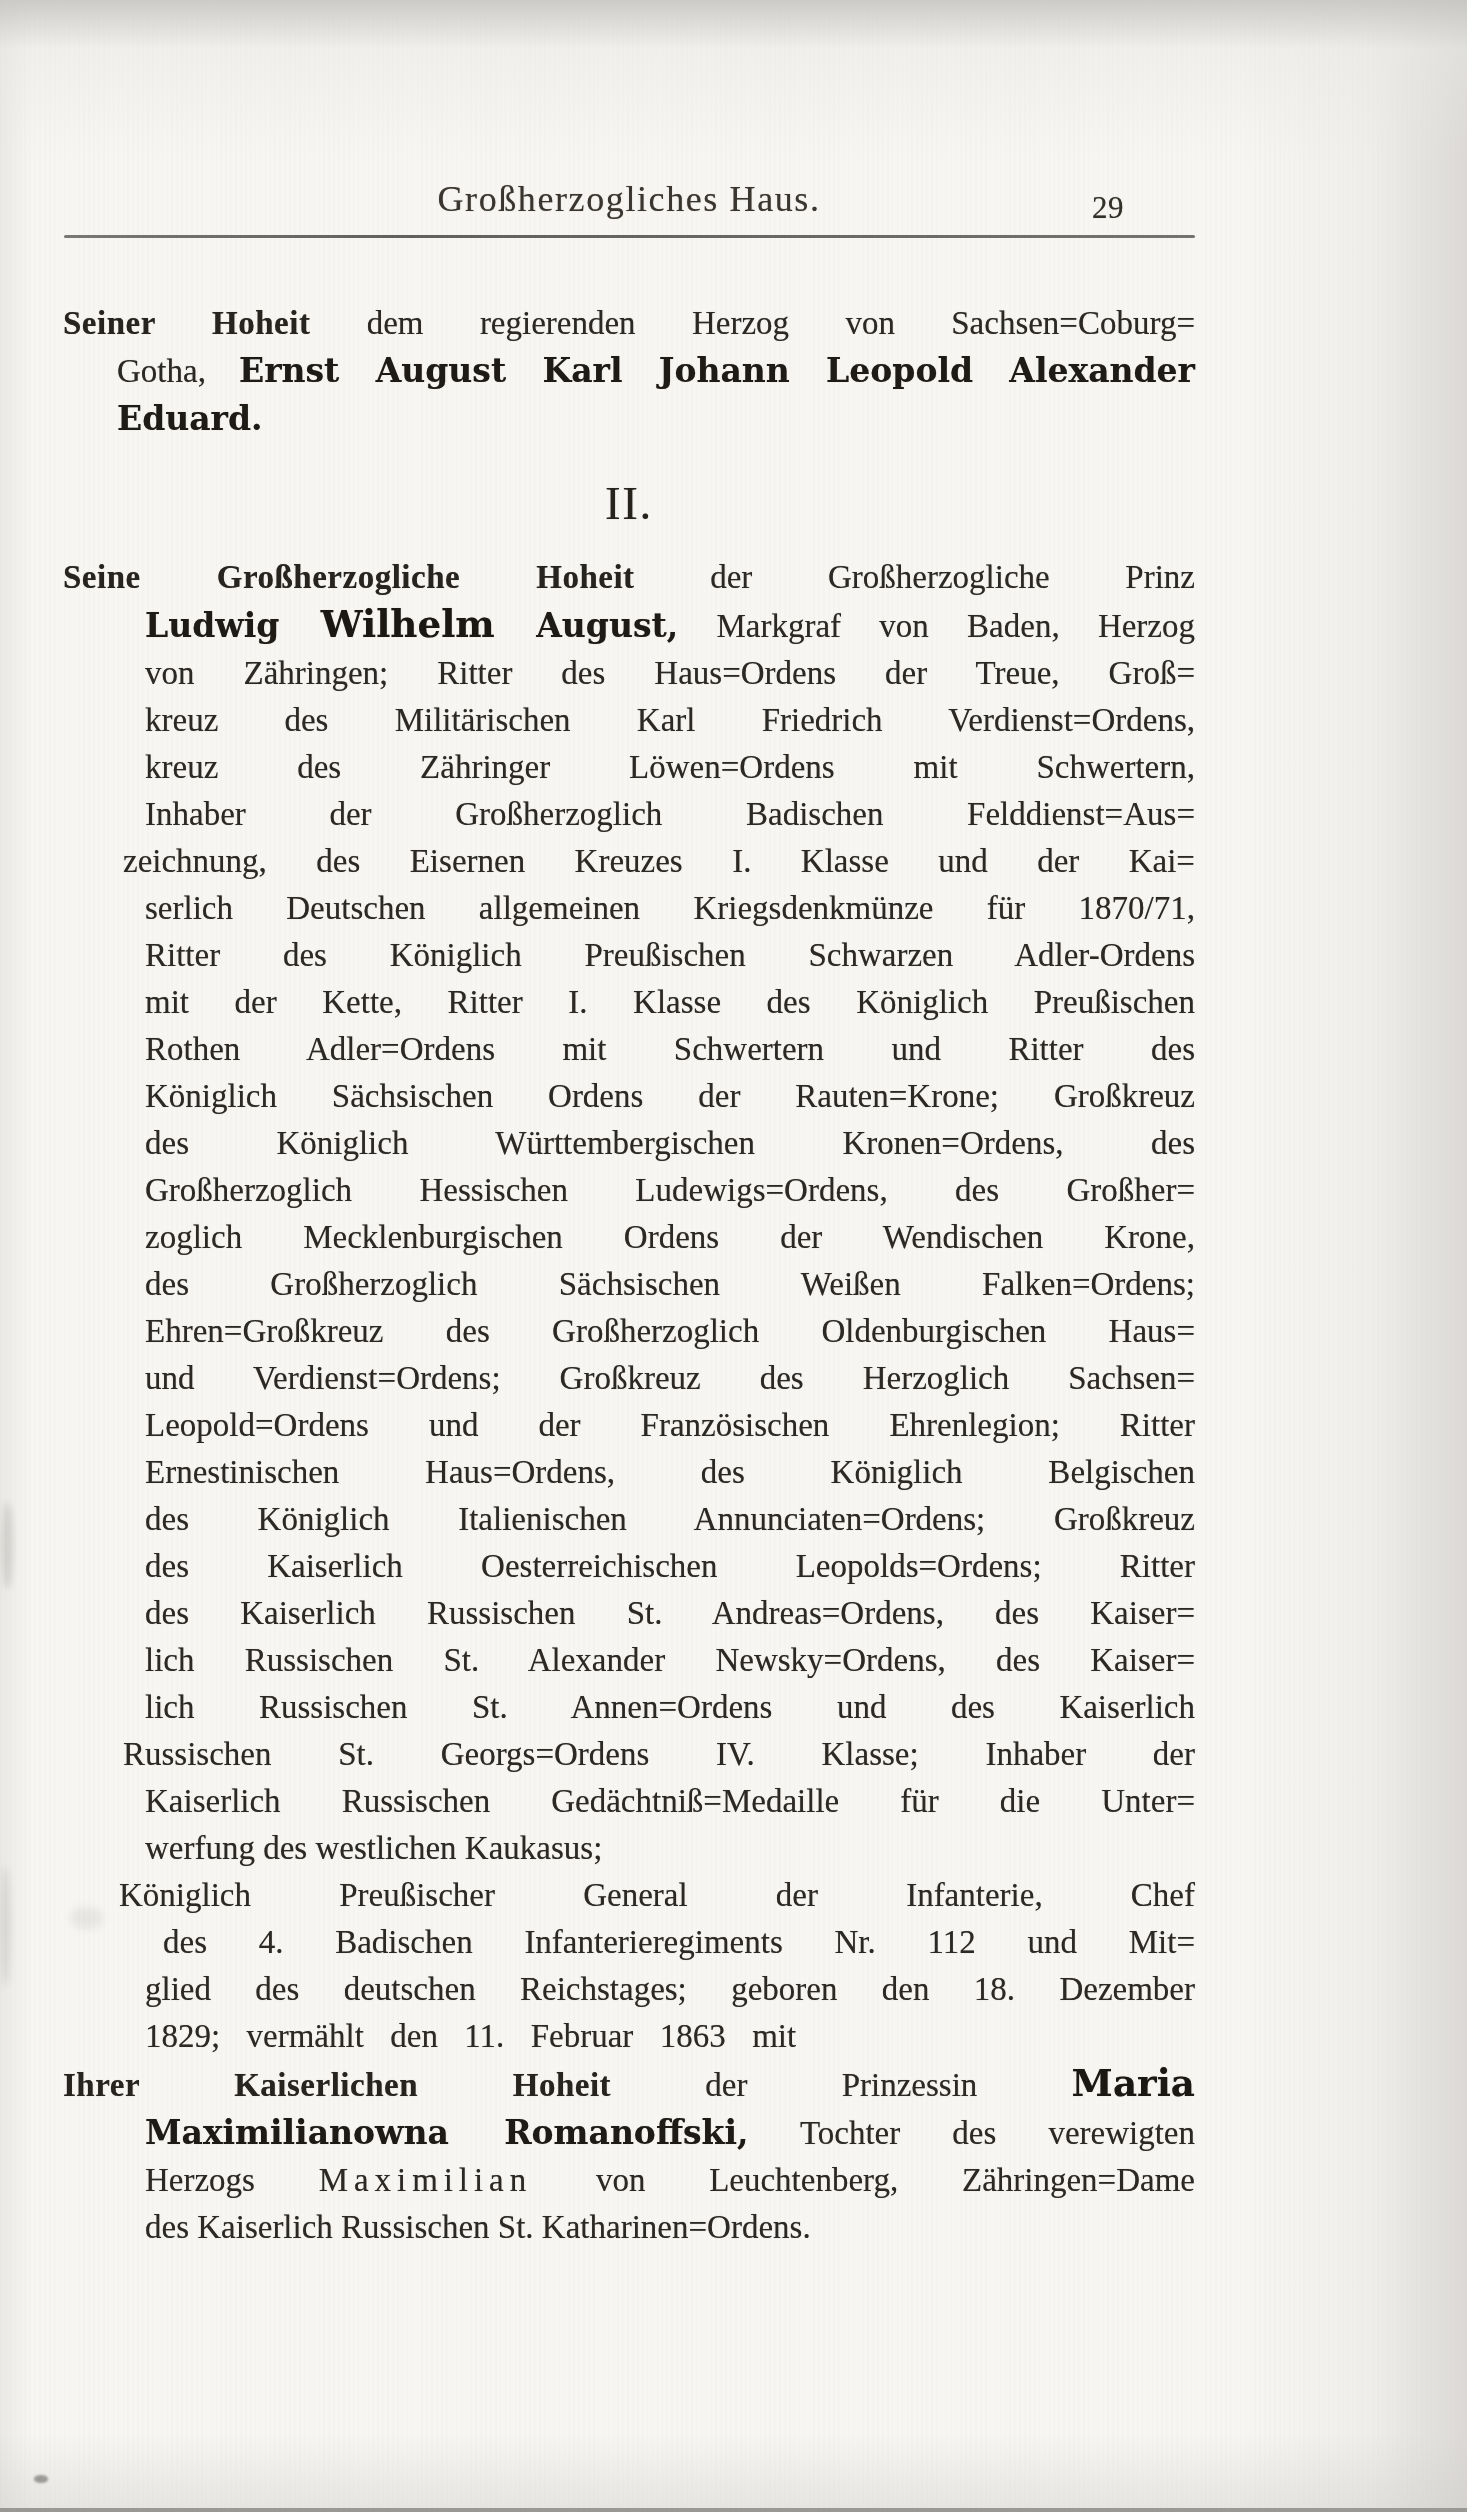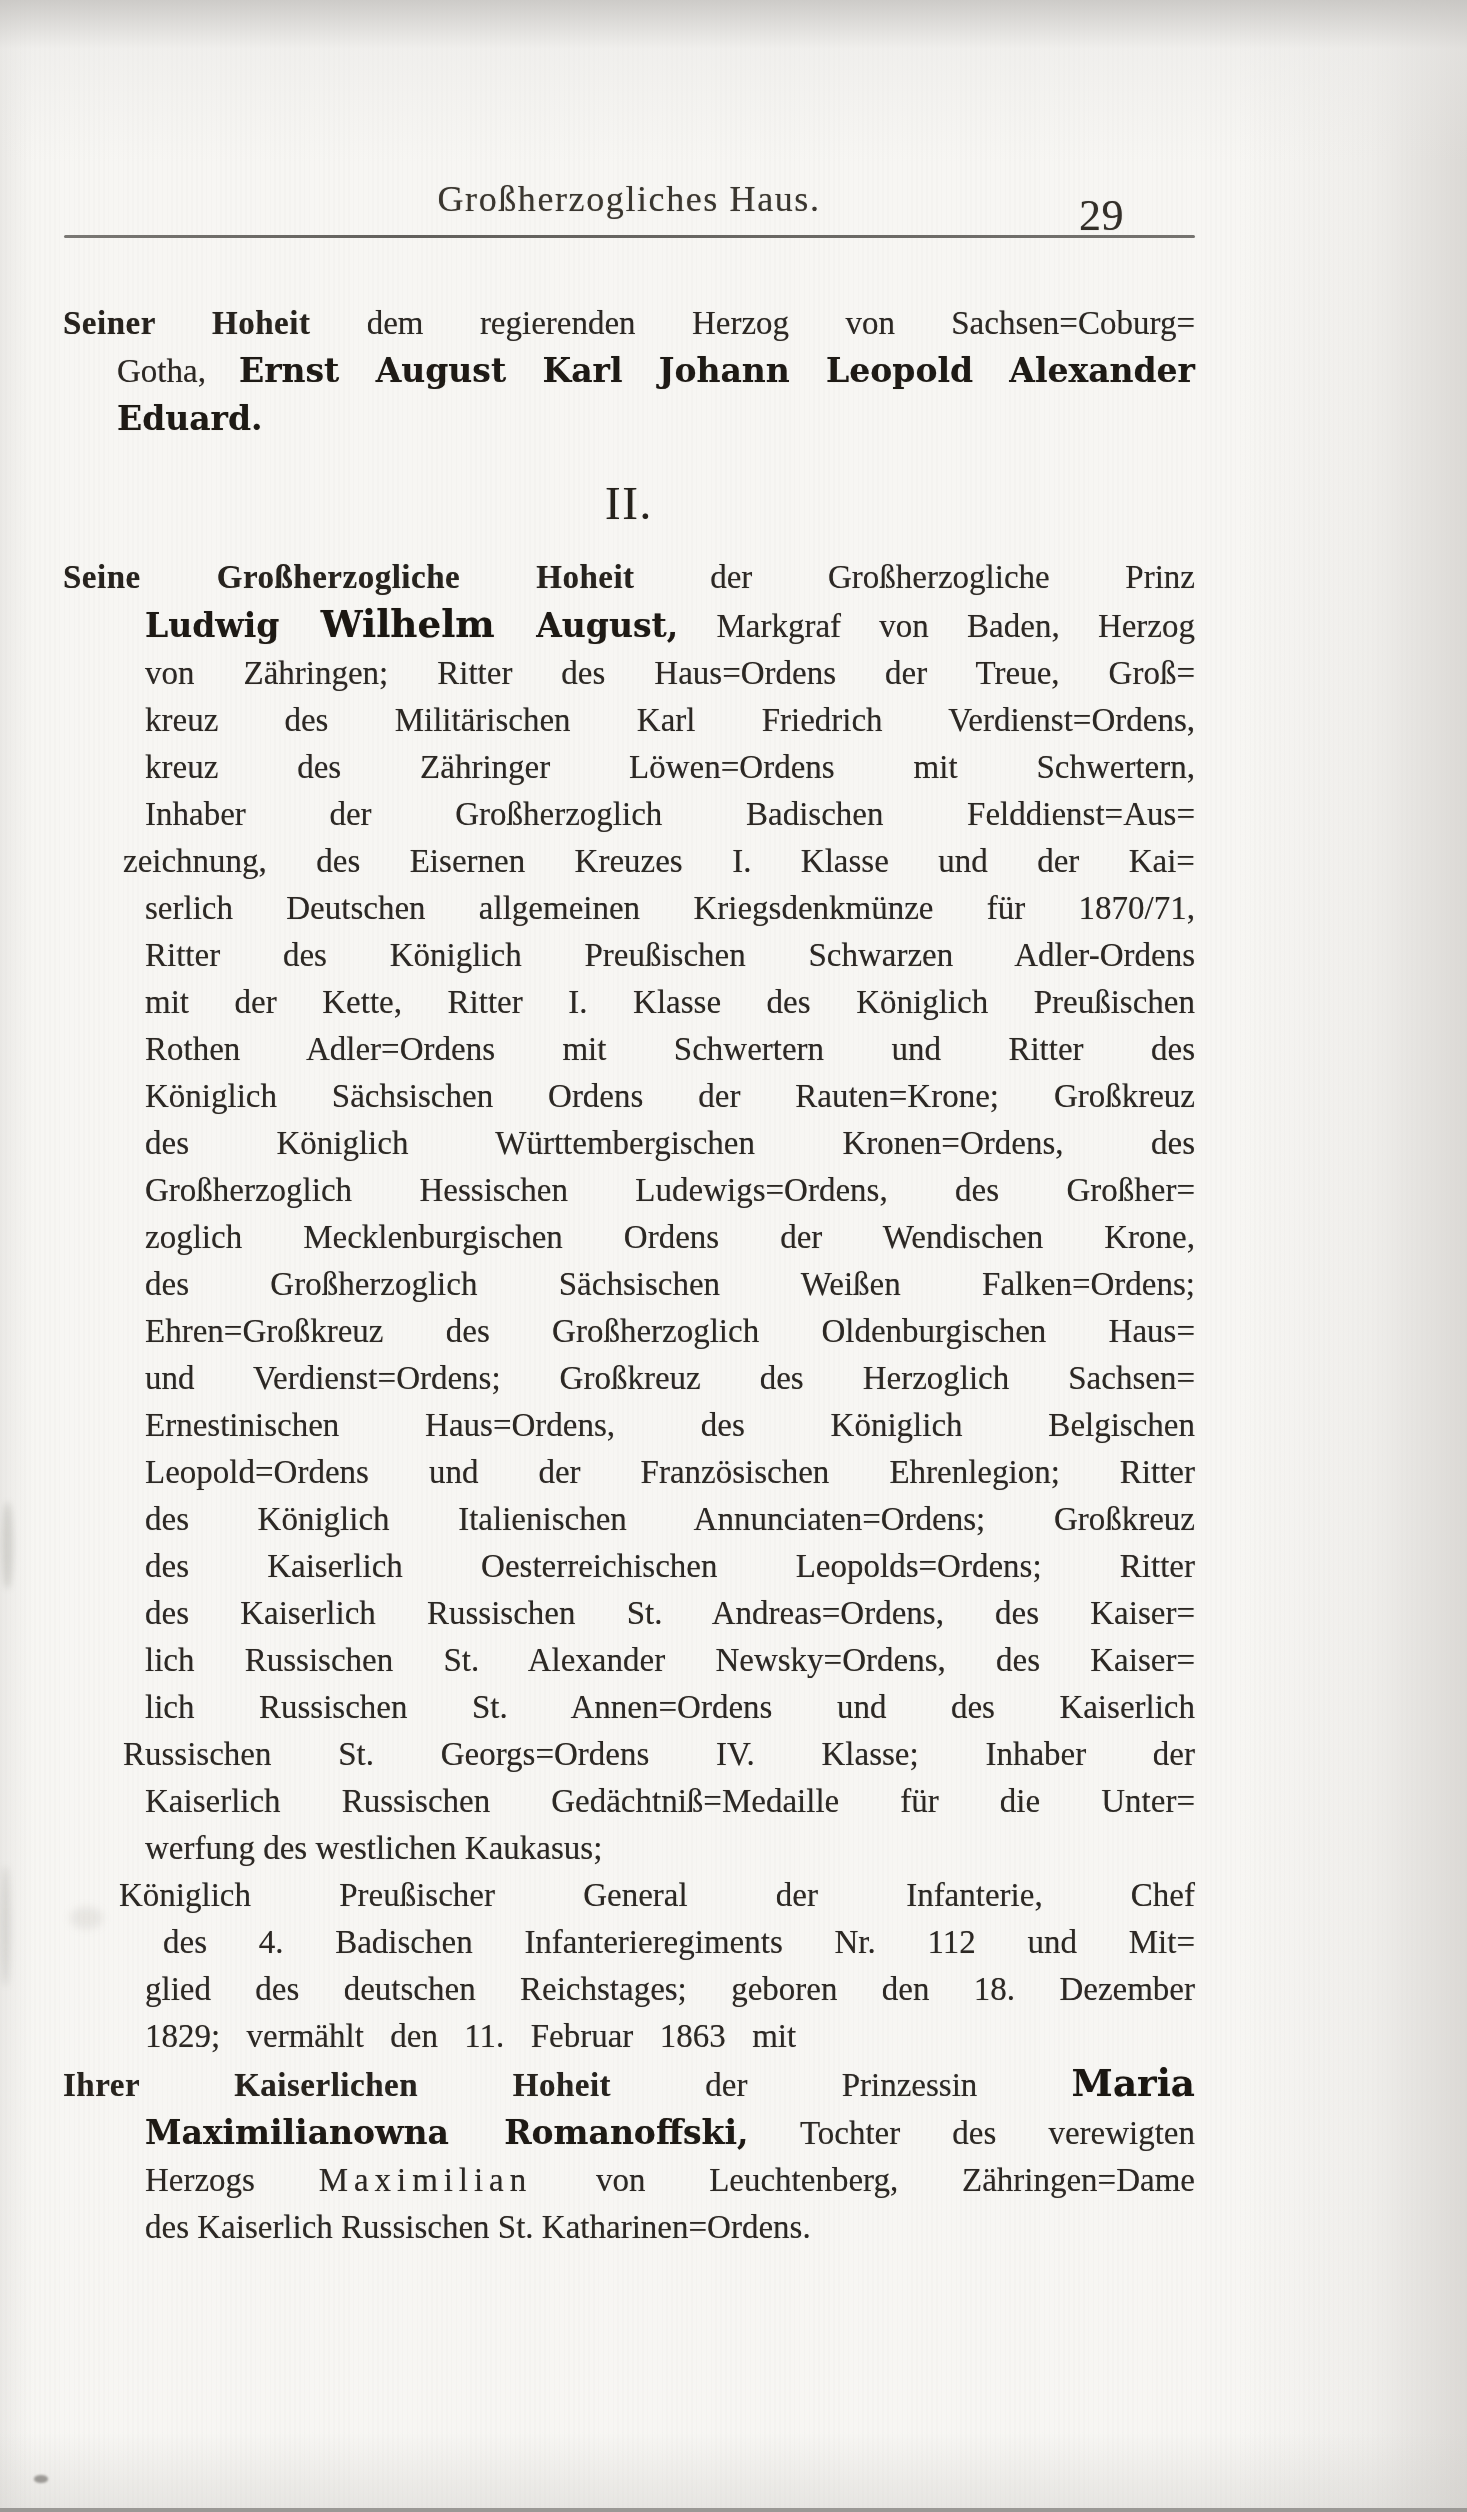--- a/index.html
+++ b/index.html
@@ -17,22 +17,22 @@
       repeating-linear-gradient(90deg, rgba(60,55,50,.016) 0 1.6px, rgba(0,0,0,0) 1.6px 4.9px),
       #f7f6f3;
   }
   .runninghead{
     position:absolute; top:175px; left:64px; width:1130px;
     text-align:center; font-size:36px; line-height:49px;
     letter-spacing:1.6px; color:#3a362f;
     text-shadow:0 0 0.8px rgba(45,40,34,.5);
   }
   .pagenum{
-    position:absolute; right:70px; top:16px; letter-spacing:0.5px;
-    font-size:44px; color:#332f29;
+    position:absolute; right:70px; top:8px; letter-spacing:0.5px;
+    font-size:31px; color:#332f29;
   }
   .rule{
     position:absolute; top:235px; left:64px; width:1131px; height:3.3px;
     background:linear-gradient(90deg,#7a7874,#62605c 30%,#6b6965 70%,#75736f);
     border-radius:1.6px;
   }
   .textblock{
     position:absolute; left:63px; top:300px; width:1132px;
     font-size:33px; line-height:47px;
     text-shadow:0 0 0.7px rgba(42,37,31,.5);
@@ -87,22 +87,22 @@
           <div class="line just" style="margin-left: 82px;"><span class="seg-normal">Ritter des Königlich Preußischen Schwarzen Adler-Ordens</span></div>
           <div class="line just" style="margin-left: 82px;"><span class="seg-normal">mit der Kette, Ritter I. Klasse des Königlich Preußischen</span></div>
           <div class="line just" style="margin-left: 82px;"><span class="seg-normal">Rothen Adler=Ordens mit Schwertern und Ritter des</span></div>
           <div class="line just" style="margin-left: 82px;"><span class="seg-normal">Königlich Sächsischen Ordens der Rauten=Krone; Großkreuz</span></div>
           <div class="line just" style="margin-left: 82px;"><span class="seg-normal">des Königlich Württembergischen Kronen=Ordens, des</span></div>
           <div class="line just" style="margin-left: 82px;"><span class="seg-normal">Großherzoglich Hessischen Ludewigs=Ordens, des Großher=</span></div>
           <div class="line just" style="margin-left: 82px;"><span class="seg-normal">zoglich Mecklenburgischen Ordens der Wendischen Krone,</span></div>
           <div class="line just" style="margin-left: 82px;"><span class="seg-normal">des Großherzoglich Sächsischen Weißen Falken=Ordens;</span></div>
           <div class="line just" style="margin-left: 82px;"><span class="seg-normal">Ehren=Großkreuz des Großherzoglich Oldenburgischen Haus=</span></div>
           <div class="line just" style="margin-left: 82px;"><span class="seg-normal">und Verdienst=Ordens; Großkreuz des Herzoglich Sachsen=</span></div>
+          <div class="line just" style="margin-left: 82px;"><span class="seg-normal">Leopold=Ordens und der Französischen Ehrenlegion; Ritter</span></div>
           <div class="line just" style="margin-left: 82px;"><span class="seg-normal">Ernestinischen Haus=Ordens, des Königlich Belgischen</span></div>
-          <div class="line just" style="margin-left: 82px;"><span class="seg-normal">Leopold=Ordens und der Französischen Ehrenlegion; Ritter</span></div>
           <div class="line just" style="margin-left: 82px;"><span class="seg-normal">des Königlich Italienischen Annunciaten=Ordens; Großkreuz</span></div>
           <div class="line just" style="margin-left: 82px;"><span class="seg-normal">des Kaiserlich Oesterreichischen Leopolds=Ordens; Ritter</span></div>
           <div class="line just" style="margin-left: 82px;"><span class="seg-normal">des Kaiserlich Russischen St. Andreas=Ordens, des Kaiser=</span></div>
           <div class="line just" style="margin-left: 82px;"><span class="seg-normal">lich Russischen St. Alexander Newsky=Ordens, des Kaiser=</span></div>
           <div class="line just" style="margin-left: 82px;"><span class="seg-normal">lich Russischen St. Annen=Ordens und des Kaiserlich</span></div>
           <div class="line just" style="margin-left: 60px;"><span class="seg-normal">Russischen St. Georgs=Ordens IV. Klasse; Inhaber der</span></div>
           <div class="line just" style="margin-left: 82px;"><span class="seg-normal">Kaiserlich Russischen Gedächtniß=Medaille für die Unter=</span></div>
           <div class="line" style="margin-left: 82px;"><span class="seg-normal">werfung des westlichen Kaukasus;</span></div>
         </div>
         <div class="para">

